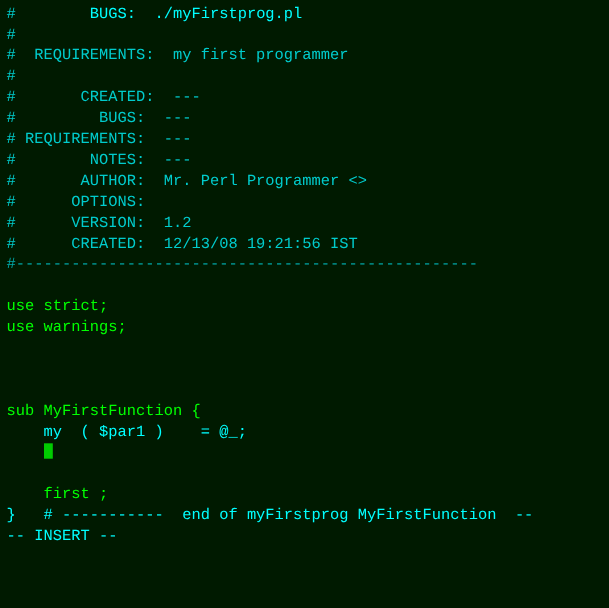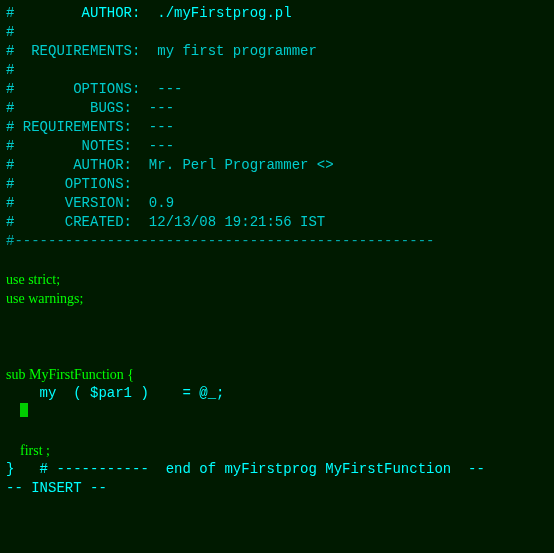--- a/index.html
+++ b/index.html
@@ -28,67 +28,67 @@
     }
 
     .line {
       display: flex;
       white-space: pre;
     }
 
     .cyan { color: #00cccc; }
     .bright-cyan { color: #00ffff; }
     .green { color: #00cc00; }
-    .bright-green { color: #00ff00; font-family: Liberation Serif, serif; }
+    .bright-green { color: #00ff00; }
     .dashed { color: #00aaaa; }
 
     .cursor {
       background-color: #00cc00;
       color: #001a00;
       display: inline-block;
       width: 8px;
       height: 14px;
     }
   </style>
 </head>
 <body>
 
 <div class="editor">
   <div class="line">
-    <span class="cyan">#</span><span class="bright-cyan">        AUTHOR:  ./myFirstprog.pl</span>
+    <span class="cyan">#</span><span class="bright-cyan">        BUGS:  ./myFirstprog.pl</span>
   </div>
   <div class="line">
     <span class="cyan">#</span>
   </div>
   <div class="line">
     <span class="cyan">#  REQUIREMENTS:  my first programmer</span>
   </div>
   <div class="line">
     <span class="cyan">#</span>
   </div>
   <div class="line">
-    <span class="cyan">#       OPTIONS:  ---</span>
+    <span class="cyan">#       CREATED:  ---</span>
   </div>
   <div class="line">
     <span class="cyan">#         BUGS:  ---</span>
   </div>
   <div class="line">
     <span class="cyan"># REQUIREMENTS:  ---</span>
   </div>
   <div class="line">
     <span class="cyan">#        NOTES:  ---</span>
   </div>
   <div class="line">
     <span class="cyan">#       AUTHOR:  Mr. Perl Programmer &lt;&gt;</span>
   </div>
   <div class="line">
     <span class="cyan">#      OPTIONS:</span>
   </div>
   <div class="line">
-    <span class="cyan">#      VERSION:  0.9</span>
+    <span class="cyan">#      VERSION:  1.2</span>
   </div>
   <div class="line">
     <span class="cyan">#      CREATED:  12/13/08 19:21:56 IST</span>
   </div>
   <div class="line">
     <span class="dashed">#--------------------------------------------------</span>
   </div>
   <div class="line">
     <span class="green">&nbsp;</span>
   </div>

